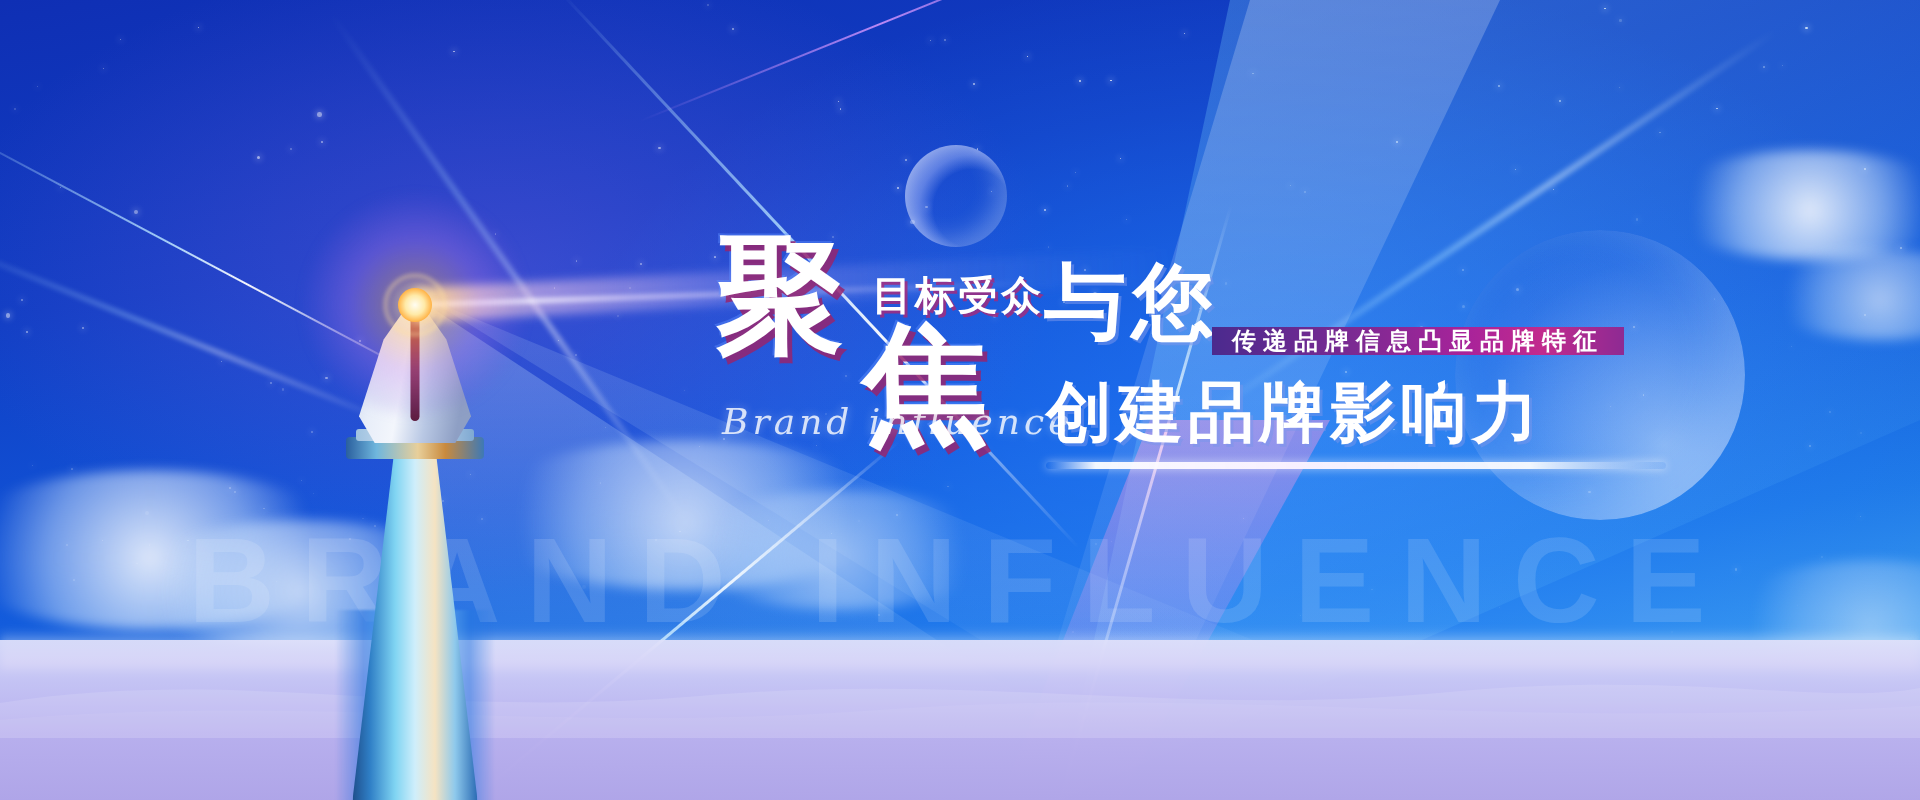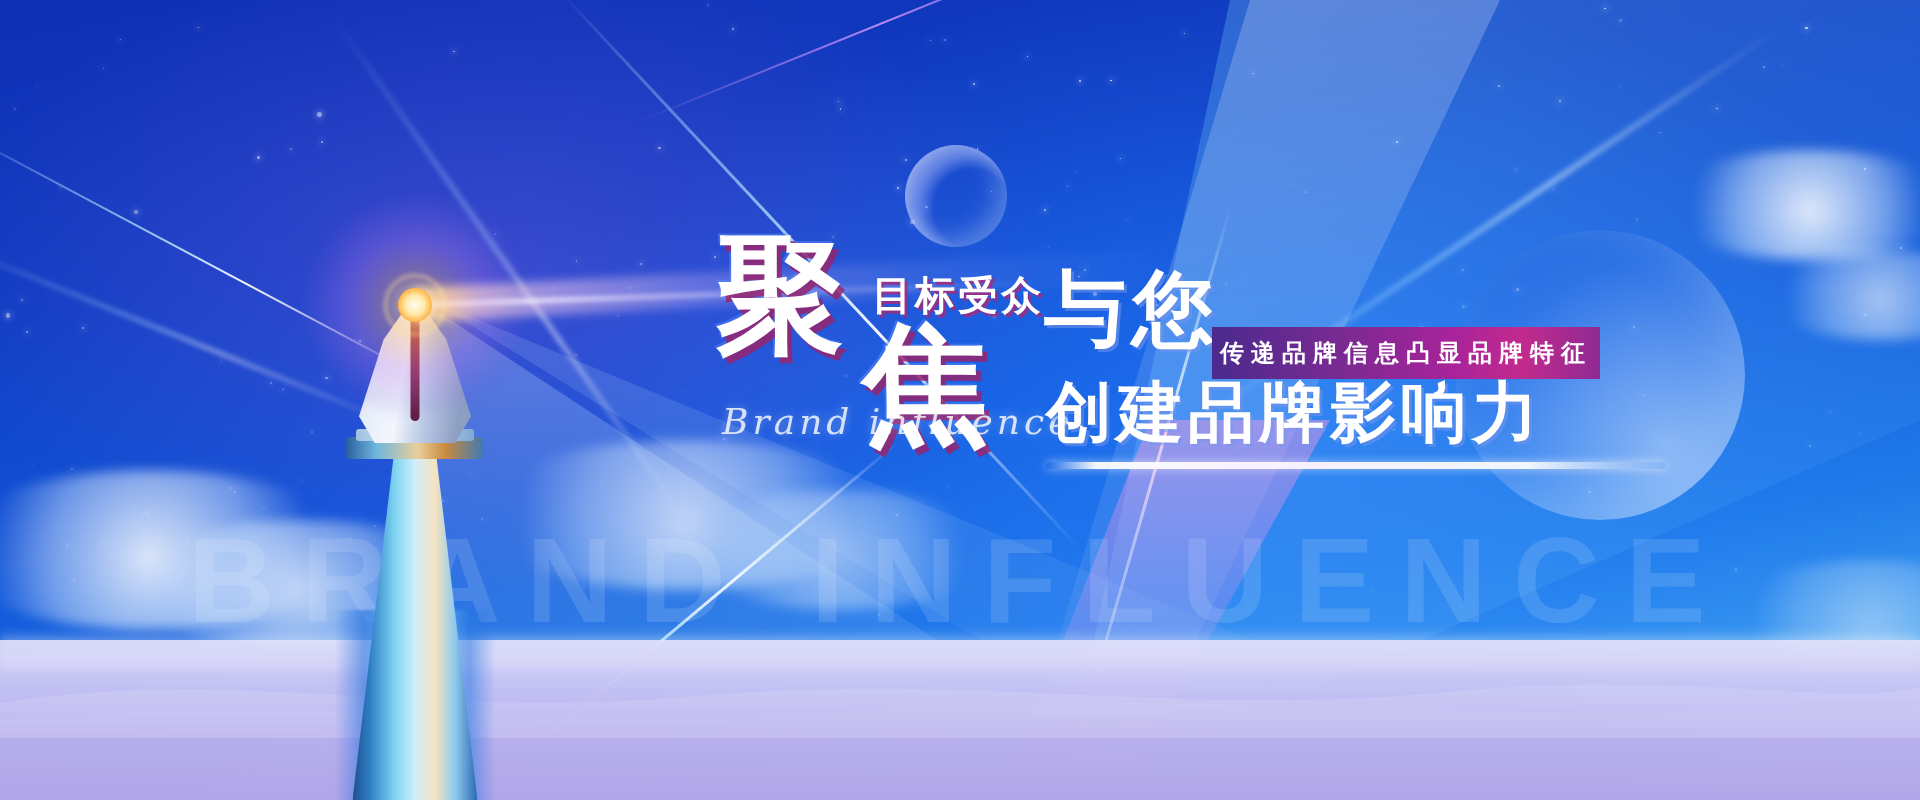--- a/index.html
+++ b/index.html
@@ -149,30 +149,30 @@
     position:absolute; left:722px; top:404px;
     font-size:36px; color:rgba(255,255,255,.80); line-height:1;
     font-family:"DejaVu Serif","Liberation Serif",serif;
     font-style:italic; letter-spacing:4px;
     text-shadow:0 0 10px rgba(255,255,255,.35);
   }
 
   .you {
     position:absolute; left:1044px; top:268px;
     font-size:82px; font-weight:700; color:#ffffff; letter-spacing:6px; line-height:1;
-    font-family:Liberation Sans, sans-serif;
+    font-family:Liberation Mono, monospace;
     text-shadow: 3px 3px 0 rgba(120,150,235,.55);
   }
   .value {
     position:absolute; left:1210px; top:276px;
     font-size:52px; font-weight:700; color:#ffffff; letter-spacing:8px; line-height:1;
     font-family:"DejaVu Sans","Liberation Sans",sans-serif;
   }
   .badge {
-    position:absolute; left:1212px; top:327px; height:52px; padding:0 8px;
+    position:absolute; left:1212px; top:327px; height:28px; padding:0 20px;
     display:flex; align-items:center;
     background:linear-gradient(90deg,#4b2a8e 0%, #7b2a92 34%, #a8239a 62%, #c22a8d 80%, #8e2a93 100%);
     font-size:24px; font-weight:700; color:#ffffff; letter-spacing:7px; line-height:1;
     font-family:"DejaVu Sans","Liberation Sans",sans-serif;
   }
   .impact {
     position:absolute; left:1046px; top:380px;
     font-size:66px; font-weight:700; color:#ffffff; letter-spacing:5px; line-height:1;
     font-family:"DejaVu Sans","Liberation Sans",sans-serif;
     text-shadow: 3px 3px 0 rgba(120,150,235,.50);

